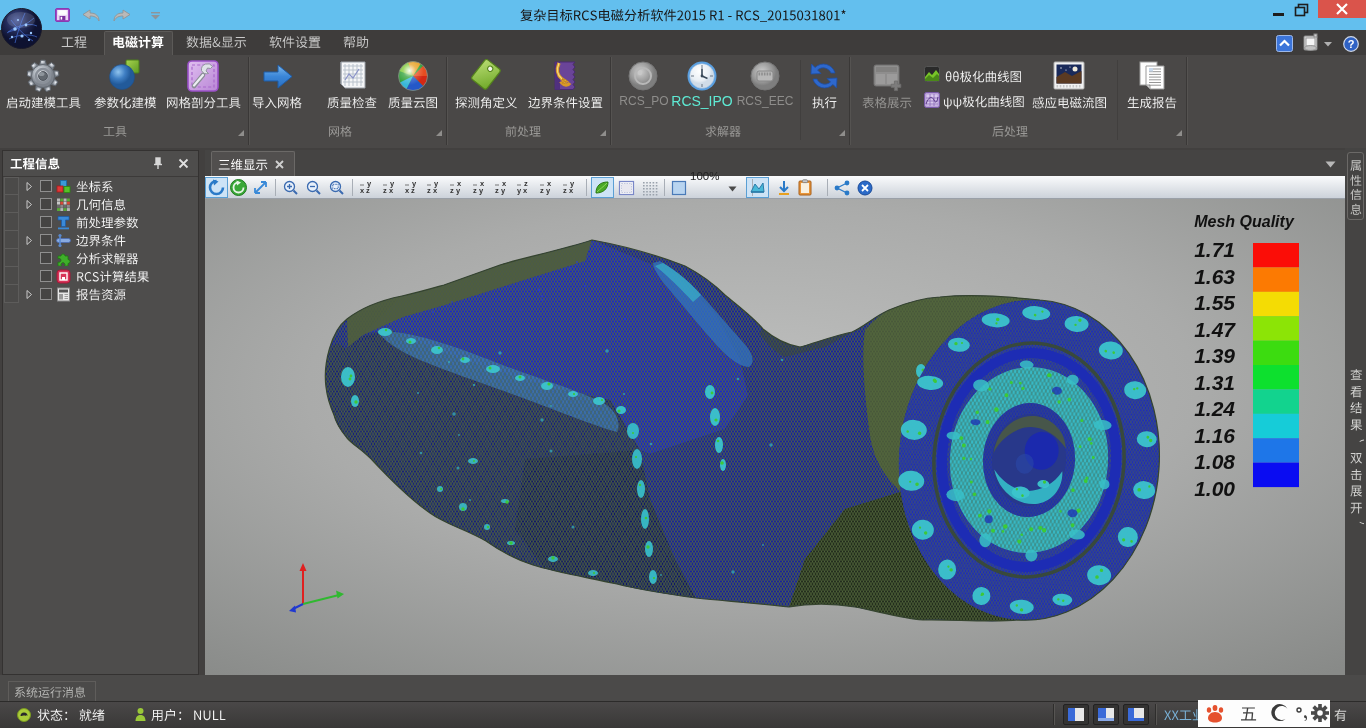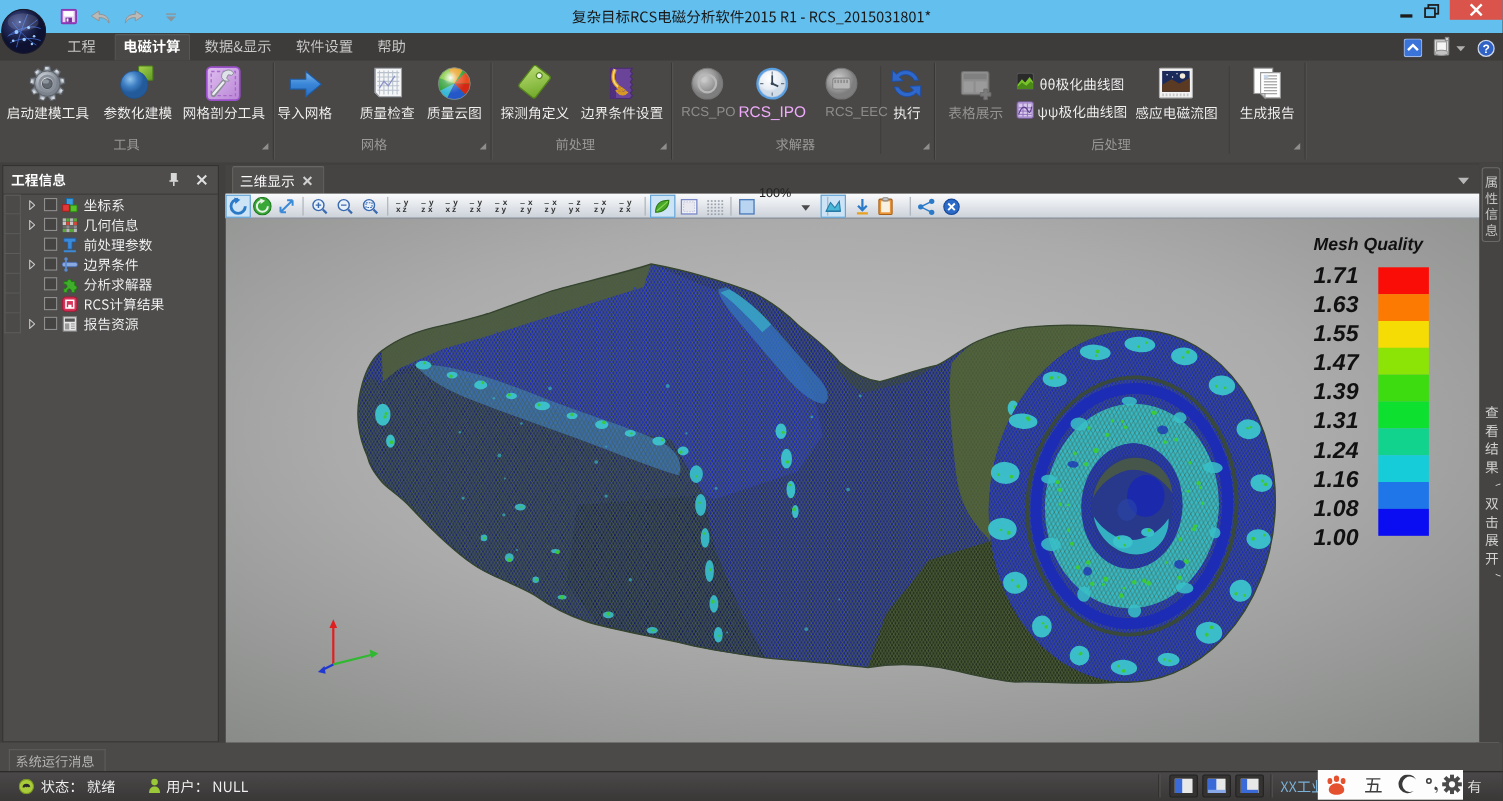--- a/index.html
+++ b/index.html
@@ -143,22 +143,22 @@
 <svg style="position:absolute;left:862.0px;top:92.6px" width="54" height="20" viewBox="0 -14.37 54 20">
       <path d="M3.2 1.0C3.4 0.8 3.9 0.6 7.4 -0.5C7.3 -0.7 7.3 -1.0 7.2 -1.3L4.2 -0.4V-3.1C4.9 -3.7 5.6 -4.2 6.2 -4.8C7.1 -2.2 8.9 -0.3 11.5 0.6C11.6 0.3 11.9 -0.0 12.1 -0.2C10.9 -0.6 9.8 -1.2 8.9 -2.0C9.7 -2.5 10.6 -3.2 11.4 -3.8L10.6 -4.3C10.0 -3.8 9.2 -3.1 8.4 -2.6C7.9 -3.2 7.4 -4.0 7.1 -4.8H11.7V-5.6H6.7V-6.7H10.7V-7.5H6.7V-8.6H11.3V-9.4H6.7V-10.5H5.8V-9.4H1.3V-8.6H5.8V-7.5H2.0V-6.7H5.8V-5.6H0.8V-4.8H5.0C3.8 -3.8 2.0 -2.8 0.5 -2.3C0.7 -2.1 0.9 -1.8 1.1 -1.5C1.8 -1.8 2.5 -2.1 3.2 -2.5V-0.7C3.2 -0.2 3.0 0.0 2.7 0.1C2.9 0.3 3.1 0.8 3.2 1.0Z M19.7 -8.3H22.4C22.1 -7.6 21.5 -6.8 20.9 -6.2C20.3 -6.8 19.9 -7.5 19.5 -8.1ZM15.0 -10.5V-7.8H13.2V-6.9H14.9C14.5 -5.2 13.7 -3.2 12.8 -2.2C13.0 -2.0 13.2 -1.6 13.3 -1.4C14.0 -2.2 14.6 -3.6 15.0 -5.0V1.0H15.9V-5.3C16.3 -4.8 16.7 -4.1 16.9 -3.7L17.5 -4.5C17.3 -4.8 16.2 -6.0 15.9 -6.4V-6.9H17.3L17.0 -6.7C17.2 -6.5 17.6 -6.2 17.8 -6.1C18.2 -6.4 18.6 -6.9 19.0 -7.4C19.4 -6.8 19.8 -6.2 20.3 -5.6C19.3 -4.7 18.0 -4.0 16.8 -3.6C16.9 -3.5 17.2 -3.1 17.3 -2.9C17.6 -3.0 17.9 -3.1 18.3 -3.3V1.0H19.1V0.5H22.6V1.0H23.6V-3.4L24.1 -3.2C24.3 -3.4 24.5 -3.8 24.7 -3.9C23.5 -4.3 22.4 -4.9 21.6 -5.6C22.5 -6.5 23.2 -7.6 23.6 -8.9L23.0 -9.2L22.9 -9.2H20.1C20.4 -9.5 20.5 -9.9 20.7 -10.3L19.8 -10.5C19.3 -9.2 18.5 -8.0 17.5 -7.1V-7.8H15.9V-10.5ZM19.1 -0.4V-2.8H22.6V-0.4ZM18.9 -3.6C19.6 -4.0 20.3 -4.5 21.0 -5.0C21.6 -4.5 22.3 -4.0 23.1 -3.6Z M28.9 1.0V1.0C29.1 0.9 29.6 0.8 32.7 -0.0C32.7 -0.2 32.7 -0.6 32.7 -0.8L30.0 -0.2V-2.8H31.8C32.6 -0.9 34.2 0.4 36.5 1.0C36.6 0.8 36.8 0.4 37.0 0.2C35.9 0.0 35.0 -0.4 34.2 -1.0C34.9 -1.3 35.6 -1.8 36.2 -2.2L35.5 -2.7C35.0 -2.3 34.3 -1.8 33.6 -1.5C33.2 -1.8 32.9 -2.3 32.6 -2.8H36.9V-3.6H34.3V-4.9H36.4V-5.7H34.3V-6.9H33.4V-5.7H30.9V-6.9H30.0V-5.7H28.1V-4.9H30.0V-3.6H27.8V-2.8H29.1V-0.8C29.1 -0.2 28.8 0.1 28.5 0.2C28.7 0.4 28.9 0.8 28.9 1.0ZM30.9 -4.9H33.4V-3.6H30.9ZM27.7 -9.1H35.2V-7.8H27.7ZM26.8 -9.9V-6.2C26.8 -4.2 26.6 -1.4 25.4 0.5C25.6 0.6 26.0 0.9 26.2 1.0C27.5 -1.0 27.7 -4.1 27.7 -6.2V-7.0H36.1V-9.9Z M40.4 -4.4C39.9 -3.0 39.0 -1.6 37.9 -0.7C38.2 -0.6 38.6 -0.3 38.8 -0.1C39.8 -1.1 40.8 -2.6 41.4 -4.1ZM46.0 -4.0C47.0 -2.8 47.9 -1.2 48.2 -0.1L49.2 -0.6C48.8 -1.6 47.8 -3.2 46.9 -4.4ZM39.4 -9.6V-8.7H48.2V-9.6ZM38.2 -6.5V-5.6H43.3V-0.2C43.3 -0.0 43.2 0.0 43.0 0.0C42.7 0.0 41.9 0.0 41.0 0.0C41.2 0.3 41.4 0.7 41.4 1.0C42.5 1.0 43.2 1.0 43.7 0.8C44.1 0.7 44.3 0.4 44.3 -0.2V-5.6H49.3V-6.5Z" fill="#969593"></path>
     </svg>
 <svg style="position:absolute;left:1031.5px;top:92.6px" width="79" height="20" viewBox="0 -14.37 79 20">
       <path d="M3.0 -7.6V-7.0H6.9V-7.6ZM3.3 -2.4V-0.3C3.3 0.7 3.7 0.9 5.1 0.9C5.4 0.9 7.7 0.9 8.0 0.9C9.2 0.9 9.5 0.5 9.7 -1.1C9.4 -1.1 9.0 -1.2 8.8 -1.4C8.7 -0.1 8.6 0.1 7.9 0.1C7.4 0.1 5.5 0.1 5.2 0.1C4.4 0.1 4.2 0.1 4.2 -0.3V-2.4ZM5.2 -2.5C5.8 -2.0 6.5 -1.1 6.8 -0.6L7.6 -1.0C7.3 -1.5 6.5 -2.3 5.9 -2.9ZM9.5 -2.0C10.0 -1.3 10.6 -0.3 10.9 0.4L11.8 0.1C11.5 -0.6 10.9 -1.6 10.4 -2.3ZM1.9 -2.0C1.6 -1.3 1.1 -0.4 0.6 0.2L1.4 0.6C1.9 -0.1 2.4 -1.0 2.7 -1.7ZM3.9 -5.5H5.9V-4.2H3.9ZM3.1 -6.2V-3.5H6.7V-6.2ZM1.6 -9.2V-7.4C1.6 -6.1 1.5 -4.3 0.6 -3.0C0.7 -2.9 1.1 -2.6 1.2 -2.4C2.3 -3.9 2.5 -5.9 2.5 -7.4V-8.5H7.3C7.5 -7.0 7.9 -5.7 8.3 -4.7C7.8 -4.2 7.2 -3.8 6.6 -3.4C6.8 -3.2 7.1 -2.9 7.3 -2.8C7.8 -3.1 8.3 -3.5 8.7 -3.9C9.3 -3.1 9.9 -2.6 10.7 -2.6C11.5 -2.6 11.8 -3.1 12.0 -4.7C11.7 -4.8 11.4 -4.9 11.2 -5.1C11.2 -4.0 11.0 -3.5 10.7 -3.5C10.2 -3.5 9.8 -3.9 9.4 -4.6C10.1 -5.5 10.7 -6.5 11.1 -7.7L10.3 -7.9C10.0 -7.0 9.5 -6.2 9.0 -5.4C8.6 -6.2 8.4 -7.3 8.2 -8.5H11.9V-9.2H10.4L10.8 -9.6C10.5 -9.9 9.8 -10.3 9.3 -10.5L8.7 -10.1C9.2 -9.9 9.8 -9.5 10.1 -9.2H8.1C8.1 -9.6 8.1 -10.1 8.1 -10.5H7.2C7.2 -10.1 7.2 -9.6 7.2 -9.2Z M15.8 -6.1C16.3 -4.8 16.9 -3.0 17.1 -1.8L18.0 -2.2C17.8 -3.4 17.2 -5.1 16.6 -6.5ZM18.5 -6.8C18.9 -5.5 19.4 -3.7 19.6 -2.5L20.4 -2.8C20.3 -4.0 19.8 -5.7 19.4 -7.1ZM18.4 -10.4C18.6 -9.9 18.8 -9.3 19.0 -8.9H14.0V-5.5C14.0 -3.7 13.9 -1.2 12.9 0.6C13.2 0.7 13.6 0.9 13.8 1.1C14.8 -0.8 15.0 -3.6 15.0 -5.5V-8.0H24.3V-8.9H20.1C19.9 -9.3 19.6 -10.1 19.3 -10.6ZM15.1 -0.5V0.4H24.4V-0.5H21.1C22.2 -2.4 23.1 -4.7 23.7 -6.8L22.7 -7.1C22.3 -5.0 21.3 -2.4 20.1 -0.5Z M30.6 -5.1V-3.3H27.6V-5.1ZM31.6 -5.1H34.9V-3.3H31.6ZM30.6 -6.0H27.6V-7.8H30.6ZM31.6 -6.0V-7.8H34.9V-6.0ZM26.6 -8.7V-1.6H27.6V-2.4H30.6V-1.1C30.6 0.4 31.1 0.8 32.5 0.8C32.8 0.8 34.9 0.8 35.2 0.8C36.6 0.8 36.9 0.1 37.0 -1.8C36.7 -1.9 36.3 -2.0 36.1 -2.2C36.0 -0.6 35.9 -0.2 35.2 -0.2C34.7 -0.2 32.9 -0.2 32.5 -0.2C31.8 -0.2 31.6 -0.3 31.6 -1.0V-2.4H35.8V-8.7H31.6V-10.5H30.6V-8.7Z M38.0 -9.8V-9.0H39.4C39.1 -6.9 38.7 -4.9 37.8 -3.6C38.0 -3.3 38.2 -2.9 38.3 -2.7C38.5 -3.0 38.7 -3.4 38.9 -3.8V0.4H39.6V-0.6H41.6V-6.1H39.6C39.9 -7.0 40.1 -8.0 40.2 -9.0H41.8V-9.8ZM39.6 -5.3H40.8V-1.4H39.6ZM47.3 -10.5C47.1 -9.8 46.7 -8.9 46.3 -8.2H44.2L44.9 -8.6C44.7 -9.1 44.3 -9.9 43.9 -10.5L43.1 -10.2C43.5 -9.6 43.9 -8.8 44.1 -8.2H42.0V-7.4H49.5V-8.2H47.2C47.6 -8.8 47.9 -9.6 48.2 -10.2ZM41.9 0.5C42.1 0.4 42.5 0.3 44.7 -0.1C44.8 0.2 44.8 0.5 44.9 0.8L45.5 0.7C45.4 -0.2 45.1 -1.4 44.8 -2.3L44.1 -2.2C44.3 -1.8 44.4 -1.3 44.5 -0.8L42.9 -0.6C43.9 -2.0 44.8 -3.7 45.6 -5.5L44.8 -5.8C44.6 -5.3 44.4 -4.8 44.2 -4.3L42.9 -4.2C43.4 -5.0 43.8 -6.0 44.2 -6.9L43.4 -7.3C43.1 -6.1 42.5 -4.9 42.3 -4.6C42.1 -4.3 42.0 -4.1 41.8 -4.1C41.9 -3.9 42.0 -3.4 42.1 -3.3C42.2 -3.4 42.5 -3.4 43.8 -3.6C43.3 -2.5 42.7 -1.6 42.5 -1.3C42.2 -0.8 41.9 -0.4 41.6 -0.3C41.7 -0.1 41.9 0.3 41.9 0.5ZM45.8 0.4C46.0 0.3 46.3 0.2 48.7 -0.1C48.8 0.2 48.9 0.5 48.9 0.8L49.6 0.6C49.5 -0.2 49.1 -1.5 48.7 -2.4L48.0 -2.2C48.2 -1.8 48.4 -1.3 48.5 -0.8L46.7 -0.6C47.6 -2.0 48.5 -3.8 49.2 -5.6L48.4 -5.9C48.2 -5.4 48.0 -4.9 47.8 -4.4L46.5 -4.2C46.9 -5.0 47.4 -6.0 47.7 -7.0L46.9 -7.3C46.6 -6.2 46.1 -5.0 45.9 -4.7C45.7 -4.4 45.6 -4.2 45.4 -4.1C45.5 -3.9 45.7 -3.5 45.7 -3.3C45.9 -3.4 46.1 -3.4 47.5 -3.6C47.0 -2.5 46.5 -1.7 46.3 -1.4C46.0 -0.8 45.7 -0.4 45.5 -0.4C45.6 -0.2 45.7 0.3 45.8 0.4L45.8 0.4Z M57.2 -4.5V0.5H58.0V-4.5ZM55.0 -4.5V-3.2C55.0 -2.1 54.8 -0.7 53.3 0.4C53.5 0.5 53.8 0.8 54.0 1.0C55.6 -0.2 55.9 -1.9 55.9 -3.2V-4.5ZM59.4 -4.5V-0.6C59.4 0.2 59.5 0.4 59.7 0.6C59.9 0.7 60.1 0.8 60.4 0.8C60.5 0.8 60.8 0.8 61.0 0.8C61.2 0.8 61.5 0.7 61.6 0.7C61.8 0.6 61.9 0.4 61.9 0.2C62.0 -0.1 62.0 -0.7 62.0 -1.3C61.8 -1.4 61.5 -1.5 61.4 -1.6C61.4 -1.0 61.4 -0.6 61.3 -0.4C61.3 -0.2 61.3 -0.1 61.2 -0.0C61.1 0.0 61.0 0.0 60.9 0.0C60.8 0.0 60.7 0.0 60.6 0.0C60.5 0.0 60.4 0.0 60.4 -0.0C60.3 -0.1 60.3 -0.2 60.3 -0.5V-4.5ZM51.1 -9.7C51.8 -9.2 52.7 -8.6 53.2 -8.1L53.8 -8.8C53.3 -9.3 52.4 -9.9 51.6 -10.3ZM50.5 -6.2C51.3 -5.9 52.3 -5.3 52.8 -4.9L53.3 -5.6C52.8 -6.1 51.8 -6.6 51.0 -6.9ZM50.8 0.2 51.6 0.8C52.3 -0.3 53.2 -1.9 53.9 -3.2L53.2 -3.8C52.5 -2.4 51.5 -0.8 50.8 0.2ZM57.0 -10.3C57.2 -9.9 57.4 -9.3 57.5 -8.9H54.0V-8.0H56.4C55.9 -7.4 55.2 -6.5 55.0 -6.2C54.7 -6.0 54.4 -5.9 54.1 -5.9C54.2 -5.7 54.3 -5.2 54.4 -5.0C54.7 -5.1 55.3 -5.2 60.5 -5.5C60.7 -5.2 60.9 -4.9 61.1 -4.6L61.8 -5.1C61.4 -5.9 60.4 -7.0 59.6 -7.8L58.9 -7.4C59.2 -7.1 59.6 -6.7 59.9 -6.3L56.0 -6.1C56.4 -6.6 57.0 -7.4 57.5 -8.0H61.8V-8.9H58.5C58.4 -9.3 58.1 -10.0 57.8 -10.5Z M67.2 -3.5C68.2 -3.3 69.5 -2.8 70.2 -2.5L70.5 -3.1C69.8 -3.5 68.6 -3.9 67.6 -4.1ZM65.9 -1.9C67.7 -1.7 69.8 -1.2 71.0 -0.8L71.4 -1.5C70.2 -1.9 68.1 -2.4 66.4 -2.5ZM63.5 -10.0V1.0H64.5V0.5H73.0V1.0H74.0V-10.0ZM64.5 -0.4V-9.1H73.0V-0.4ZM67.7 -8.8C67.0 -7.8 66.0 -6.9 64.9 -6.2C65.1 -6.1 65.4 -5.8 65.6 -5.7C65.9 -5.9 66.3 -6.2 66.7 -6.5C67.1 -6.1 67.5 -5.8 68.0 -5.4C67.0 -4.9 65.8 -4.5 64.7 -4.3C64.8 -4.2 65.0 -3.8 65.1 -3.6C66.3 -3.9 67.7 -4.3 68.8 -5.0C69.9 -4.4 71.1 -4.0 72.3 -3.7C72.4 -3.9 72.6 -4.2 72.8 -4.4C71.7 -4.6 70.6 -5.0 69.6 -5.4C70.5 -6.0 71.3 -6.7 71.9 -7.6L71.3 -7.9L71.2 -7.9H68.0C68.1 -8.1 68.3 -8.3 68.5 -8.6ZM67.2 -7.0 67.3 -7.1H70.5C70.1 -6.6 69.5 -6.2 68.8 -5.8C68.2 -6.2 67.6 -6.6 67.2 -7.0Z" fill="#f0f0f0"></path>
     </svg>
 <svg style="position:absolute;left:1127.0px;top:92.6px" width="54" height="20" viewBox="0 -14.37 54 20">
       <path d="M3.0 -10.3C2.5 -8.5 1.7 -6.8 0.7 -5.7C0.9 -5.5 1.3 -5.3 1.5 -5.1C2.0 -5.7 2.4 -6.4 2.8 -7.2H5.8V-4.4H2.1V-3.5H5.8V-0.3H0.7V0.6H11.9V-0.3H6.8V-3.5H10.8V-4.4H6.8V-7.2H11.3V-8.1H6.8V-10.5H5.8V-8.1H3.2C3.5 -8.7 3.8 -9.4 3.9 -10.1Z M19.3 -10.5C19.3 -9.8 19.3 -9.1 19.4 -8.4H14.1V-4.9C14.1 -3.2 14.0 -1.1 12.9 0.5C13.2 0.6 13.6 0.9 13.7 1.1C14.9 -0.6 15.1 -3.1 15.1 -4.9V-4.9H17.4C17.3 -2.8 17.2 -2.0 17.1 -1.8C17.0 -1.7 16.9 -1.7 16.7 -1.7C16.5 -1.7 15.9 -1.7 15.4 -1.7C15.5 -1.5 15.6 -1.1 15.6 -0.9C16.2 -0.8 16.8 -0.8 17.1 -0.8C17.5 -0.9 17.7 -1.0 17.9 -1.2C18.1 -1.5 18.2 -2.6 18.3 -5.4C18.3 -5.5 18.3 -5.8 18.3 -5.8H15.1V-7.5H19.4C19.6 -5.4 19.9 -3.6 20.4 -2.1C19.5 -1.2 18.6 -0.4 17.4 0.2C17.6 0.4 18.0 0.7 18.1 0.9C19.1 0.4 20.0 -0.3 20.7 -1.2C21.3 0.1 22.1 0.9 23.0 0.9C24.0 0.9 24.3 0.3 24.5 -1.9C24.2 -1.9 23.9 -2.1 23.7 -2.4C23.6 -0.7 23.5 -0.1 23.1 -0.1C22.5 -0.1 21.9 -0.8 21.4 -2.0C22.4 -3.2 23.1 -4.6 23.6 -6.2L22.7 -6.5C22.3 -5.2 21.8 -4.1 21.1 -3.1C20.8 -4.3 20.5 -5.8 20.4 -7.5H24.4V-8.4H20.3C20.3 -9.1 20.3 -9.8 20.3 -10.5ZM20.9 -9.9C21.7 -9.5 22.6 -8.8 23.1 -8.4L23.7 -9.0C23.2 -9.5 22.2 -10.1 21.5 -10.5Z M30.3 -10.1V1.0H31.2V-4.9H31.6C32.1 -3.6 32.7 -2.4 33.5 -1.4C32.9 -0.7 32.2 -0.1 31.3 0.3C31.5 0.5 31.8 0.8 31.9 1.0C32.8 0.6 33.5 -0.0 34.1 -0.7C34.8 0.0 35.6 0.6 36.4 1.0C36.5 0.7 36.8 0.4 37.0 0.2C36.2 -0.2 35.4 -0.7 34.8 -1.4C35.6 -2.6 36.3 -4.1 36.6 -5.6L36.0 -5.8L35.8 -5.8H31.2V-9.2H35.2C35.2 -8.1 35.1 -7.6 34.9 -7.4C34.8 -7.3 34.7 -7.3 34.4 -7.3C34.2 -7.3 33.4 -7.3 32.5 -7.4C32.7 -7.2 32.8 -6.9 32.8 -6.6C33.6 -6.6 34.4 -6.6 34.8 -6.6C35.2 -6.6 35.5 -6.7 35.7 -6.9C36.0 -7.2 36.1 -7.9 36.2 -9.7C36.2 -9.8 36.2 -10.1 36.2 -10.1ZM32.5 -4.9H35.5C35.2 -3.9 34.7 -3.0 34.1 -2.1C33.4 -3.0 32.9 -3.9 32.5 -4.9ZM27.4 -10.5V-8.0H25.6V-7.1H27.4V-4.4L25.4 -3.9L25.6 -2.9L27.4 -3.4V-0.2C27.4 0.1 27.3 0.1 27.1 0.1C26.9 0.1 26.2 0.1 25.6 0.1C25.7 0.4 25.8 0.8 25.9 1.0C26.9 1.0 27.4 1.0 27.8 0.8C28.2 0.7 28.3 0.4 28.3 -0.2V-3.7L29.8 -4.2L29.7 -5.1L28.3 -4.7V-7.1H29.7V-8.0H28.3V-10.5Z M40.6 -10.4C40.1 -9.0 39.3 -7.6 38.4 -6.7C38.6 -6.5 39.1 -6.3 39.3 -6.1C39.7 -6.6 40.1 -7.2 40.5 -7.8H43.5V-5.9H38.3V-5.0H49.3V-5.9H44.5V-7.8H48.4V-8.7H44.5V-10.5H43.5V-8.7H40.9C41.1 -9.2 41.4 -9.7 41.5 -10.2ZM39.8 -3.7V1.1H40.8V0.4H46.9V1.1H47.8V-3.7ZM40.8 -0.5V-2.9H46.9V-0.5Z" fill="#f0f0f0"></path>
     </svg>
 <div class="abs" style="left:602px;top:94px;width:84px;text-align:center;font-size:12px;color:#8e8d8b;font-family:'Liberation Sans'">RCS_PO</div>
-<div class="abs" style="left:660px;top:93px;width:84px;text-align:center;font-size:14px;color:#f0abfc;font-family:'Liberation Sans'">RCS_IPO</div>
-<div class="abs" style="left:723px;top:94px;width:84px;text-align:right;font-size:12px;color:#8e8d8b;font-family:'Liberation Sans'">RCS_EEC</div>
+<div class="abs" style="left:660px;top:93px;width:84px;text-align:center;font-size:14px;color:#5eead4;font-family:'Liberation Sans'">RCS_IPO</div>
+<div class="abs" style="left:723px;top:94px;width:84px;text-align:center;font-size:12px;color:#8e8d8b;font-family:'Liberation Sans'">RCS_EEC</div>
 <svg class="abs" style="left:27px;top:59px" width="33" height="34" viewBox="0 0 33 34">
       <defs>
         <radialGradient id="gg" cx="40%" cy="35%">
           <stop offset="0%" stop-color="#eceef2"></stop>
           <stop offset="55%" stop-color="#b2b8c0"></stop>
           <stop offset="100%" stop-color="#7d838c"></stop>
         </radialGradient>
       </defs>
 <g transform="translate(16,17)">
         <g fill="url(#gg)" stroke="#60666e" stroke-width="0.9">

